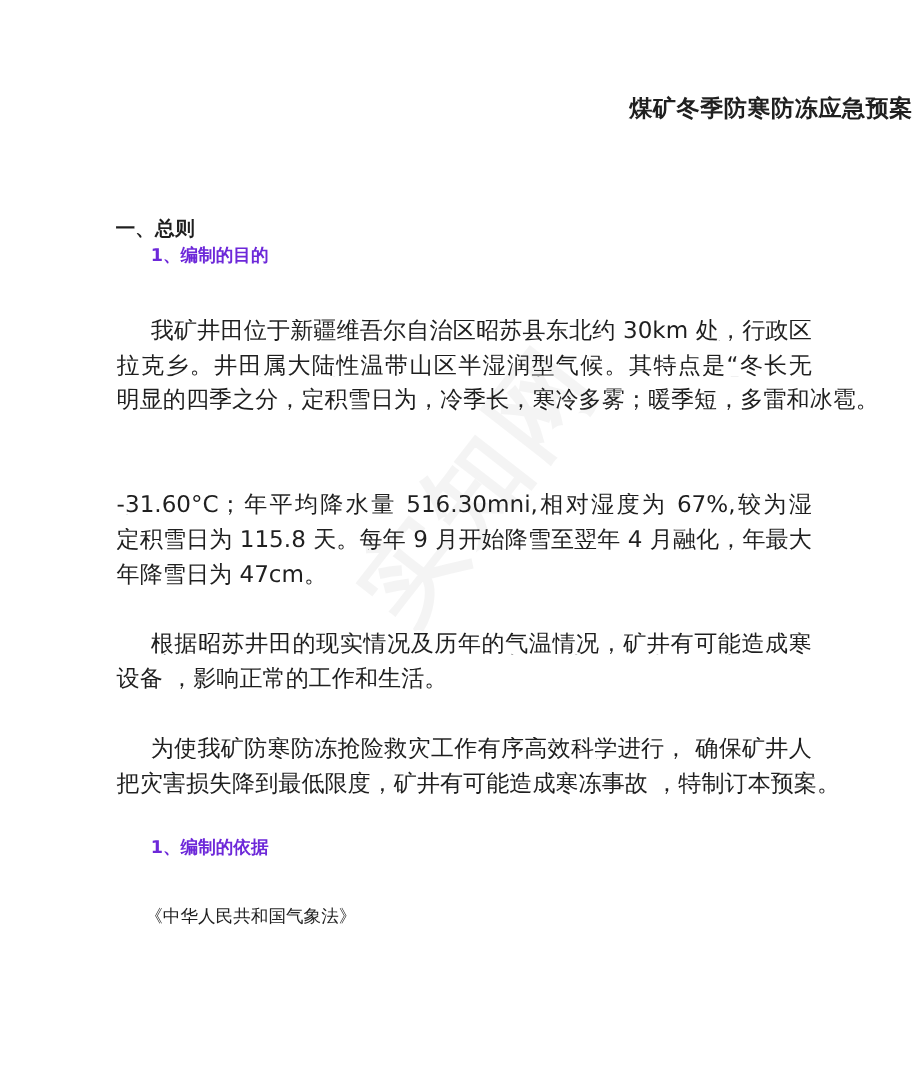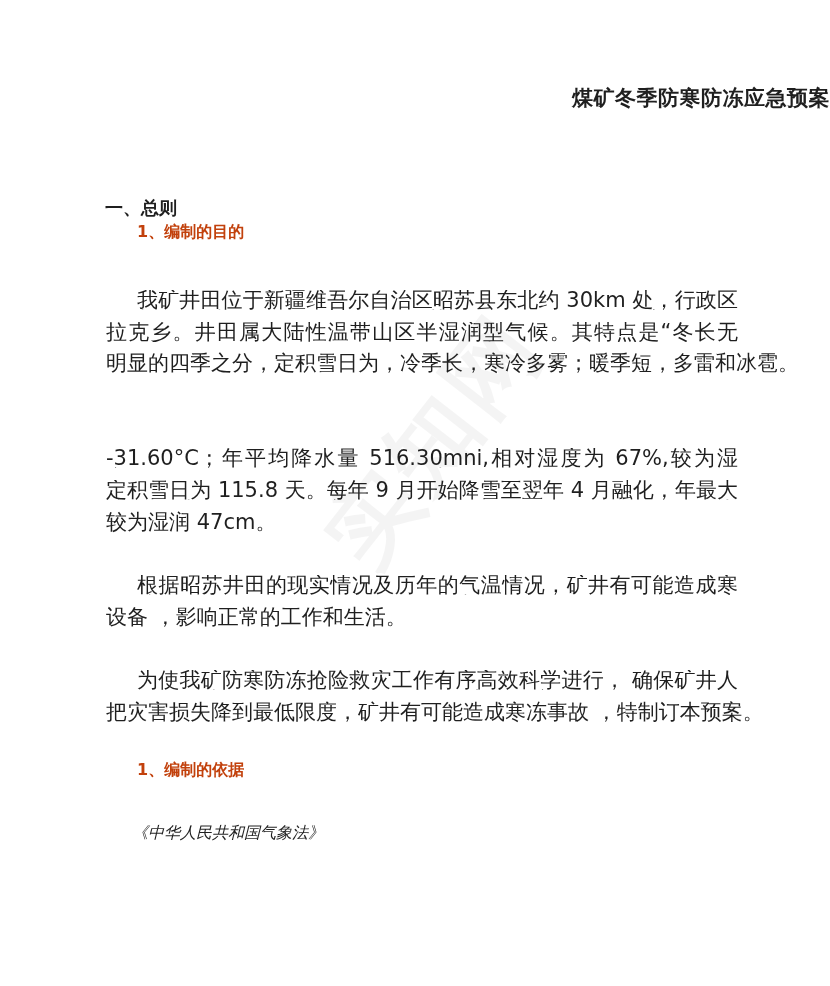--- a/index.html
+++ b/index.html
@@ -2,26 +2,26 @@
 <html><head>
   <meta charset="utf-8">
   <style>
     html, body { margin: 0; padding: 0; background: #ffffff; }
     body { width: 830px; height: 986px; position: relative; overflow: hidden;
            font-family: "DejaVu Sans", "Liberation Sans", sans-serif; color: #1a1a1a; }
     .page { position: absolute; left: 0; top: 0; width: 830px; height: 986px; }
     .title { position: absolute; left: 0; width: 830px; top: 84px; text-align: right;
              font-size: 21px; font-weight: bold; color: #1f1f1f; letter-spacing: 0.5px; }
     .h1 { position: absolute; left: 105px; top: 156px; font-size: 18px; font-weight: bold; color: #1f1f1f; margin-top: 40px; }
-    .h2 { position: absolute; left: 137px; font-size: 16px; font-weight: bold; color: #c2410c; }
+    .h2 { position: absolute; left: 137px; font-size: 16px; font-weight: bold; color: #6d28d9; }
     .line { position: absolute; left: 106px; width: 632px; font-size: 21px; white-space: nowrap;
             color: #1f1f1f; line-height: 20px; }
     .line.indent { left: 137px; width: 601px; }
     .line.justify { text-align: justify; text-align-last: justify; white-space: normal; height: 20px; overflow: hidden; }
-    .ref { position: absolute; left: 132px; top: 823px; font-size: 16px; color: #1f1f1f; font-style: italic; }
+    .ref { position: absolute; left: 132px; top: 823px; font-size: 16px; color: #1f1f1f; }
     .watermark { position: absolute; left: 290px; top: 380px; font-size: 90px; font-weight: bold;
                  color: rgba(0,0,0,0.045); transform: rotate(-52deg); white-space: nowrap;
                  pointer-events: none; letter-spacing: 6px; }
   </style>
 </head>
 <body>
 
 <div class="page">
 
   <div class="watermark">实知网</div>
@@ -31,21 +31,21 @@
   <div class="h1">一、总则</div>
 
   <div class="h2" style="top:222px">1、编制的目的</div>
 
   <div class="line indent justify" style="top:290px">我矿井田位于新疆维吾尔自治区昭苏县东北约 30km 处，行政区划隶属昭苏县乌宗布</div>
   <div class="line justify" style="top:322px">拉克乡。井田属大陆性温带山区半湿润型气候。其特点是“冬长无夏，年降雪日为”，没有</div>
   <div class="line" style="top:353px">明显的四季之分，定积雪日为，冷季长，寒冷多雾；暖季短，多雷和冰雹。</div>
 
   <div class="line justify" style="top:448px">-31.60°C；年平均降水量 516.30mni,相对湿度为 67%,较为湿润，年降雪日为 50.6 天，稳</div>
   <div class="line justify" style="top:480px">定积雪日为 115.8 天。每年 9 月开始降雪至翌年 4 月融化，年最大冻土深度 95cm,年最大</div>
-  <div class="line" style="top:512px">较为湿润 47cm。</div>
+  <div class="line" style="top:512px">年降雪日为 47cm。</div>
 
   <div class="line" style="top:607px">设备 ，影响正常的工作和生活。</div>
   <div class="line indent justify" style="top:575px">根据昭苏井田的现实情况及历年的气温情况，矿井有可能造成寒冻事故 ，冻坏管线、</div>
 
   <div class="line indent justify" style="top:670px">为使我矿防寒防冻抢险救灾工作有序高效科学进行， 确保矿井人员生命、财产安全 ，</div>
   <div class="line" style="top:702px">把灾害损失降到最低限度，矿井有可能造成寒冻事故 ，特制订本预案。</div>
 
   <div class="h2" style="top:760px">1、编制的依据</div>
 
   <div class="ref">《中华人民共和国气象法》</div>

